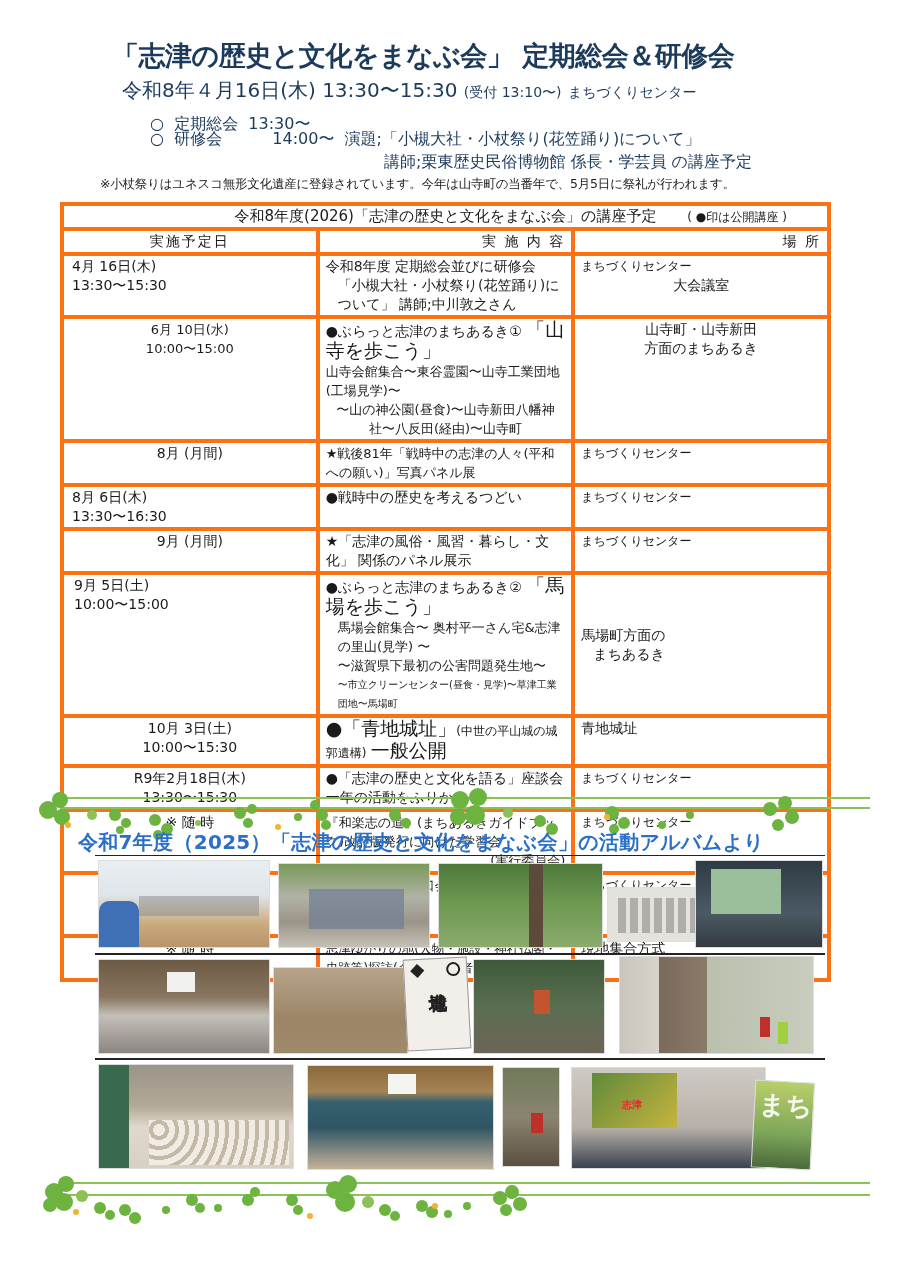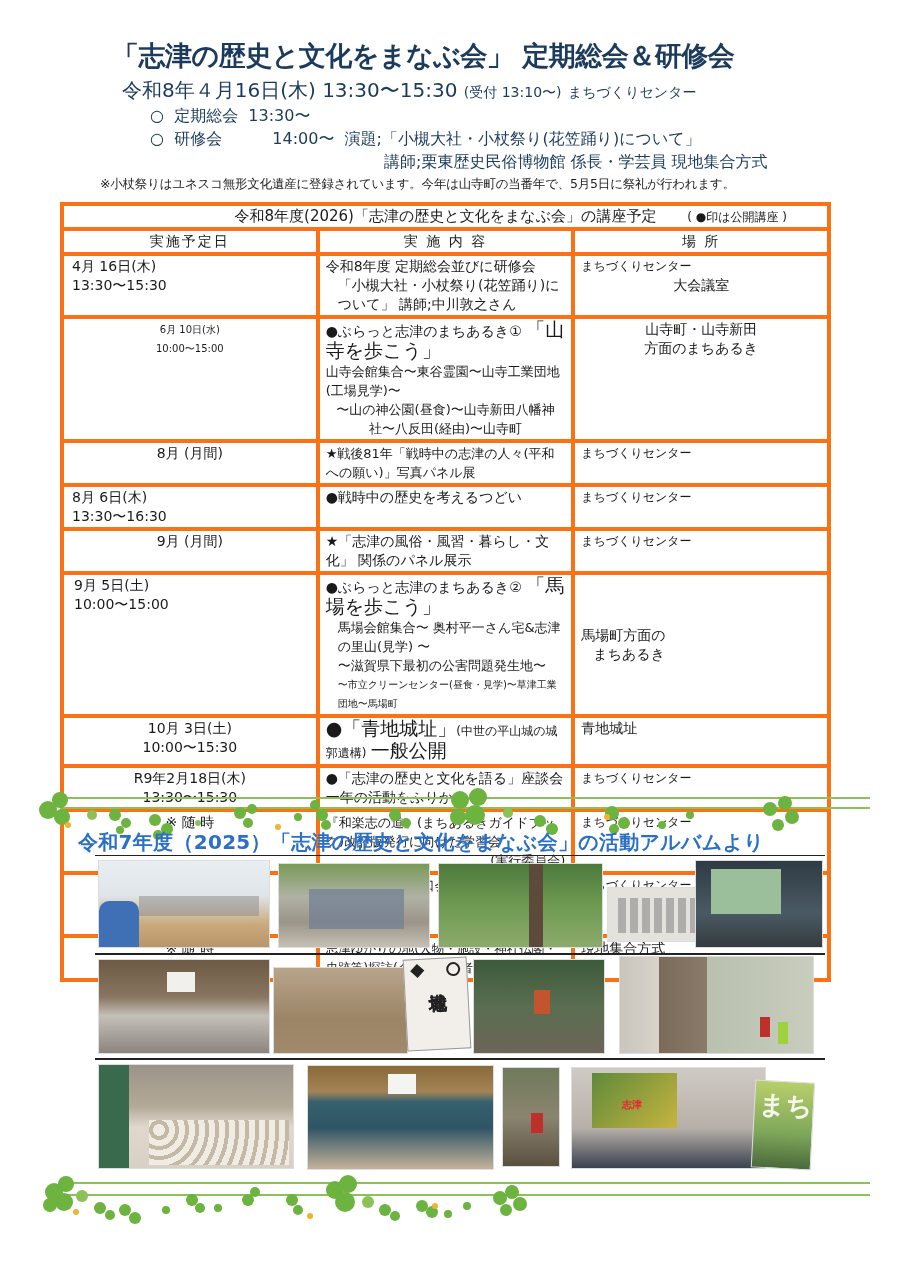--- a/index.html
+++ b/index.html
@@ -21,21 +21,21 @@
   }
   table.schedule {
     position: absolute; left: 60px; top: 202px; width: 771px;
     border-collapse: collapse; font-size: 14px; color: #1a1a1a; table-layout: fixed;
   }
   table.schedule td, table.schedule th {
     border: 4px solid #f97316; vertical-align: top; padding: 1px 6px; line-height: 19px; font-weight: normal;
   }
   .tbl-title { text-align: center; font-size: 15px; position: relative; }
   .tbl-title .legend { font-size: 12px; position: absolute; right: 40px; top: 2px; }
-  .hdr { text-align: center; letter-spacing: 2px; }
+  .hdr { text-align: right; letter-spacing: 2px; }
   .c-date { width: 158px; text-align: center; }
   .c-content { width: 462px; }
   .c-place { width: 151px; font-size: 12px; }
   .big { font-size: 19px; }
   .small-inl { font-size: 12px; }
   .right { text-align: right; }
   .center { text-align: center; }
   .place-big { font-size: 14px; }
   .indent { padding-left: 12px; }
 
@@ -56,33 +56,33 @@
 </style>
 </head>
 <body>
 
 <div class="main-title">「志津の歴史と文化をまなぶ会」 定期総会＆研修会</div>
 <div class="date-line">
   <span>令和8年４月16日(木)  13:30〜15:30</span>
   <span class="small">(受付 13:10〜)</span>
   <span class="small">まちづくりセンター</span>
 </div>
-<div class="sub-line" style="left:150px; top:106px;">
+<div class="sub-line" style="left:150px; top:114px;">
   <span>○</span>&nbsp;
   <span>定期総会</span>&nbsp;
   <span>13:30〜</span>
 </div>
 <div class="sub-line" style="left:150px; top:129px;">
   <span>○</span>&nbsp;
   <span>研修会</span>
   <span style="display:inline-block;width:40px;"></span>
   <span>14:00〜</span>&nbsp;
   <span>演題;「小槻大社・小杖祭り(花笠踊り)について」</span>
 </div>
-<div class="sub-line" style="left:384px; top:152px;">講師;栗東歴史民俗博物館  係長・学芸員  現地集合方式</div>
+<div class="sub-line" style="left:384px; top:152px;">講師;栗東歴史民俗博物館  係長・学芸員  の講座予定</div>
 <div class="note-line">※小杖祭りはユネスコ無形文化遺産に登録されています。今年は山寺町の当番年で、5月5日に祭礼が行われます。</div>
 
 <table class="schedule">
   <tbody>
       <tr>
     <td colspan="3" class="tbl-title">
       <span>令和8年度(2026)「志津の歴史と文化をまなぶ会」の講座予定</span>
       <span class="legend">(  ●印は公開講座  )</span>
     </td>
   </tr>
@@ -101,21 +101,21 @@
       <div>令和8年度  定期総会並びに研修会</div>
       <div class="indent">「小槻大社・小杖祭り(花笠踊り)について」 講師;中川敦之さん</div>
     </td>
     <td class="c-place">
       <div>まちづくりセンター</div>
       <div class="center place-big">大会議室</div>
     </td>
   </tr>
 
   <tr>
-    <td class="c-date" style="font-size:10px;">
+    <td class="c-date" style="font-size:13px;">
       <div>6月  10日(水)</div>
       <div>10:00〜15:00</div>
     </td>
     <td class="c-content">
       <div><span>●ぶらっと志津のまちあるき①</span> <span class="big">「山寺を歩こう」</span></div>
       <div style="font-size:13px;">山寺会館集合〜東谷霊園〜山寺工業団地(工場見学)〜</div>
       <div style="font-size:13px;text-align:center;">〜山の神公園(昼食)〜山寺新田八幡神社〜八反田(経由)〜山寺町</div>
     </td>
     <td class="c-place place-big center">
       <div>山寺町・山寺新田</div>

